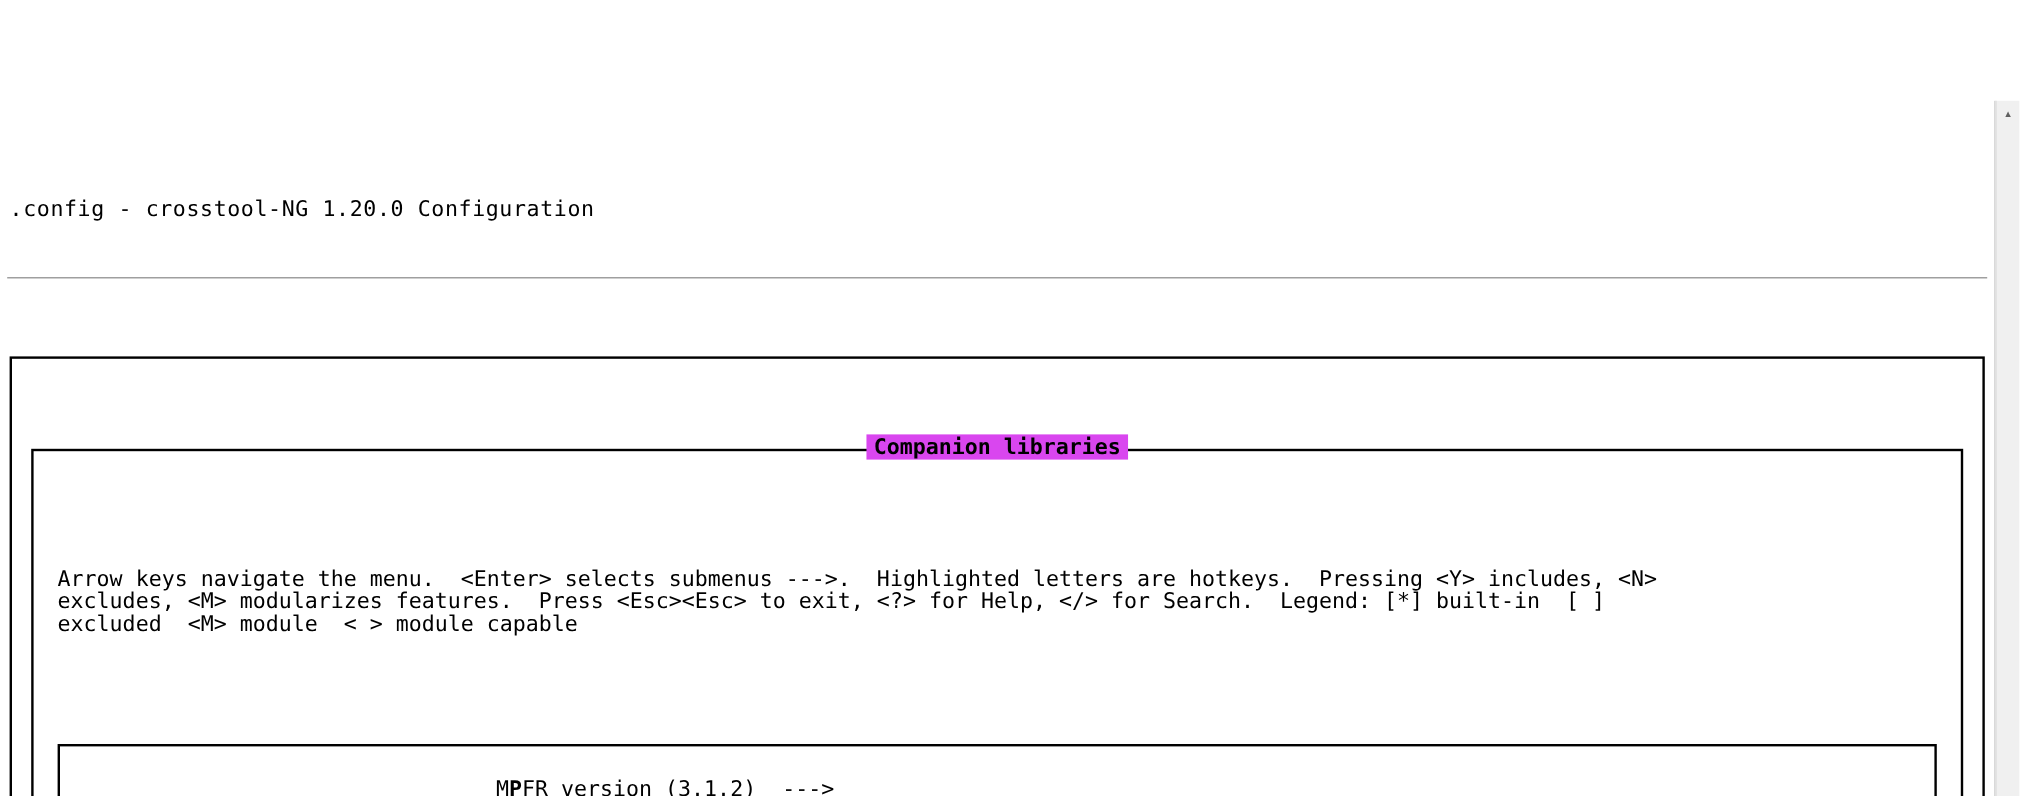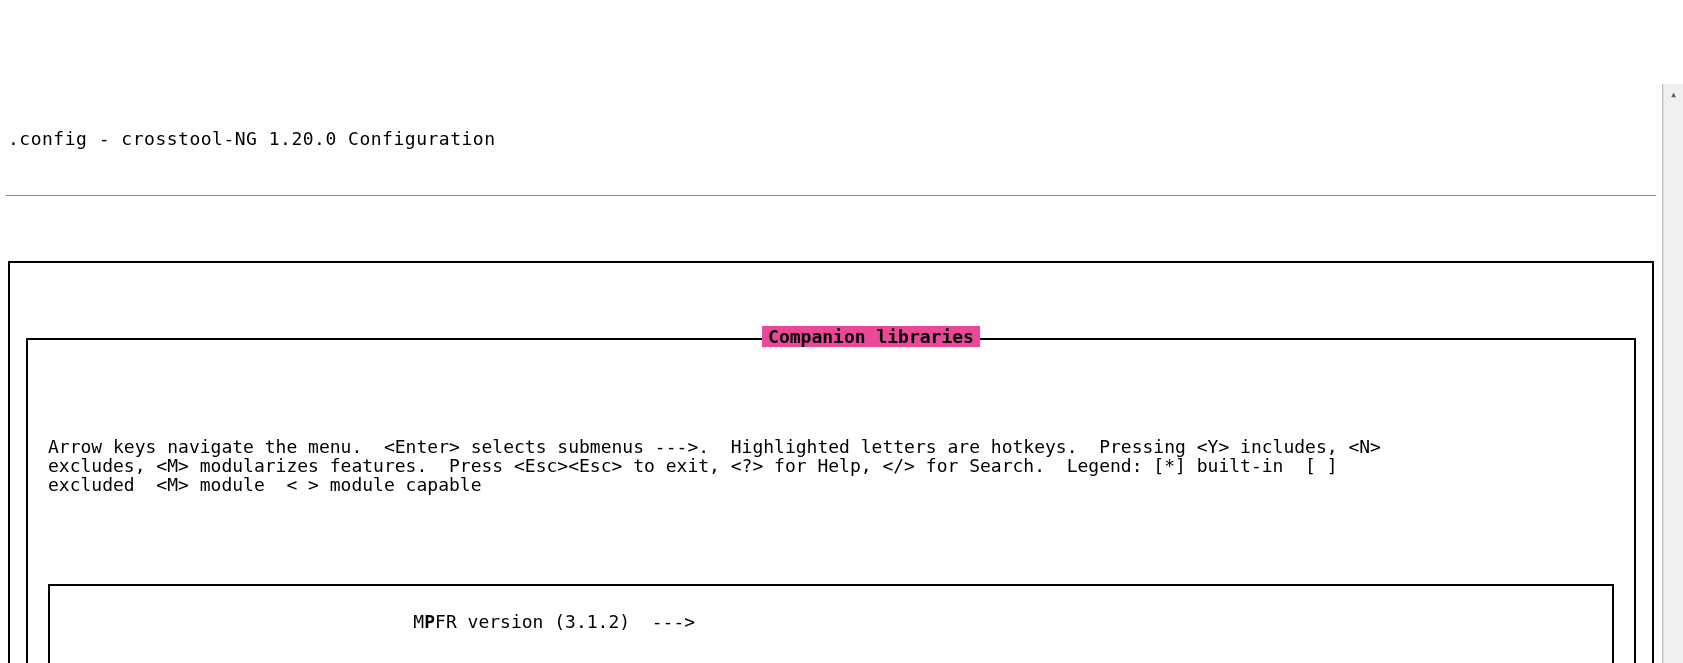--- a/index.html
+++ b/index.html
@@ -39,20 +39,21 @@
   }
   .scroll-arrow.up { top: 2px; }
   .rule {
     border-top: 1px solid #888;
     height: 0;
     margin: 0 6px 2px 6px;
   }
   .window-title {
     padding: 2px 4px 4px 8px;
     letter-spacing: 0.5px;
+    margin-top: 36px;
   }
   .term {
     border: 2px solid #000;
     margin: 0 8px 0 8px;
     padding-top: 6px;
     padding-bottom: 6px;
     position: relative;
     height: 600px;
   }
   .section-title-wrap {
@@ -60,24 +61,23 @@
     border: 2px solid #000;
     margin: 6px 16px 12px 16px;
     padding: 14px 20px 8px 20px;
     height: 480px;
   }
   .section-title {
     position: absolute;
     top: -14px;
     left: 50%;
     transform: translateX(-50%);
-    background: #ec4899;
+    background: #d946ef;
     padding: 0 6px;
     font-weight: bold;
-    margin-left: 40px;
   }
   .help-text {
     line-height: 1.05;
   }
   .inner-box {
     border: 2px solid #000;
     margin-top: 26px;
     height: 360px;
     padding: 6px 0;
   }

